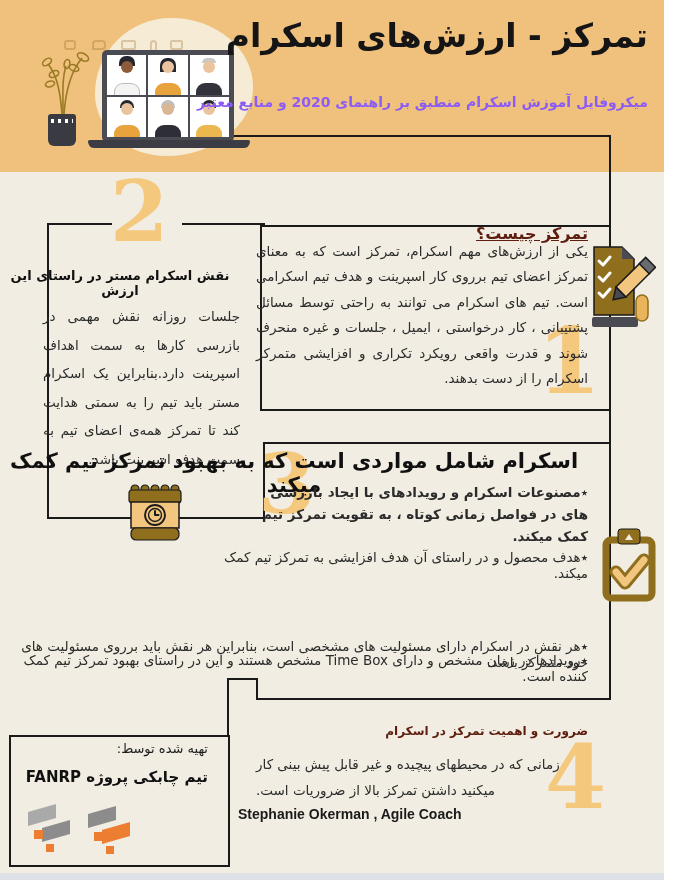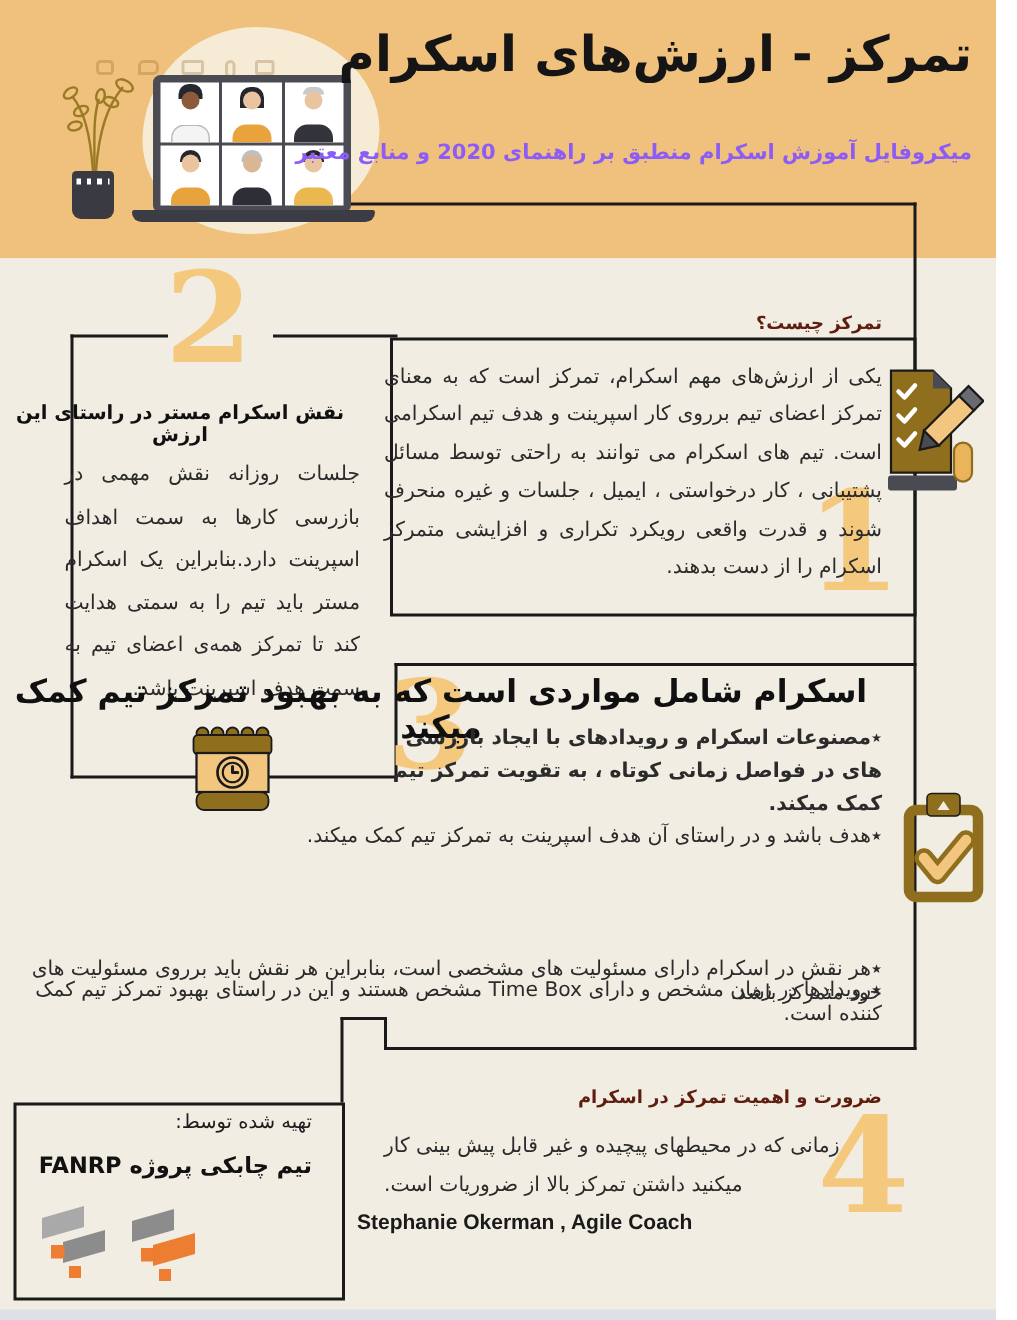--- a/index.html
+++ b/index.html
@@ -43,21 +43,21 @@
   .box{position:absolute;border:2px solid #1a1a1a;background:transparent;z-index:1;}
   .gap-cover{position:absolute;background:#f1ede3;z-index:1;}
   
   .bignum{position:absolute;color:#f4c87d;font-family:"DejaVu Serif",serif;font-weight:bold;line-height:1;z-index:0;}
   
   .rtl{direction:rtl;}
   .sec-title{position:absolute;font-weight:bold;z-index:2;}
   .sec-body{position:absolute;color:#2b2b2b;z-index:2;}
   .maroon{color:#5e1d0e;}
   .black{color:#101010;text-align:center;}
-  .s1-title{right:76px;top:208px;font-size:12px;}
+  .s1-title{right:76px;top:224px;font-size:16px;text-decoration:underline;}
   .s1-body{right:76px;top:239px;width:332px;font-size:13.5px;line-height:25.4px;text-align:justify;text-align-last:right;}
   .s2-title{right:424px;top:268px;font-size:13px;}
   .s2-body{right:424px;top:302px;width:197px;font-size:13.5px;line-height:28.5px;text-align:justify;text-align-last:right;}
   .s3-title{right:76px;top:449px;font-size:21px;}
   .bullet{position:absolute;right:76px;color:#2b2b2b;font-size:13.5px;z-index:2;text-align:right;}
   .b1{top:481px;width:338px;line-height:22px;font-weight:bold;}
   .b2{top:549px;width:400px;}
   .b3{top:618px;width:590px;margin-top:20px;}
   .b4{top:618px;width:450px;}
   .b5{top:652px;width:590px;}
@@ -198,21 +198,21 @@
     <rect x="3" y="9" width="52" height="13" rx="3" fill="#8f6f1d" stroke="#1a1a1a" stroke-width="1.2"></rect>
     <rect x="5" y="21" width="48" height="26" fill="#f2c67f" stroke="#1a1a1a" stroke-width="1.5"></rect>
     <circle cx="29" cy="34" r="10" fill="#f2c67f" stroke="#1a1a1a" stroke-width="1.8"></circle>
     <circle cx="29" cy="34" r="6.5" fill="none" stroke="#1a1a1a" stroke-width="1.4"></circle>
     <path d="M29,34 v-4 M29,34 h3.5" stroke="#1a1a1a" stroke-width="2" stroke-linecap="round"></path>
     <rect x="5" y="47" width="48" height="12" rx="5" fill="#8f6f1d" stroke="#1a1a1a" stroke-width="1.2"></rect>
   </svg>
 
   <div class="sec-title black rtl s3-title">اسکرام شامل مواردی است که به بهبود تمرکز تیم کمک میکند</div>
   <div class="bullet rtl b1">٭مصنوعات اسکرام و رویدادهای با ایجاد بازرسی های در فواصل زمانی کوتاه ، به تقویت تمرکز تیم کمک میکند.</div>
-  <div class="bullet rtl b2">٭هدف باشد و در راستای آن هدف اسپرینت به تمرکز تیم کمک میکند.</div>
+  <div class="bullet rtl b2">٭هدف محصول و در راستای آن هدف افزایشی به تمرکز تیم کمک میکند.</div>
   <div class="bullet rtl b3">٭هر نقش در اسکرام دارای مسئولیت های مشخصی است، بنابراین هر نقش باید برروی مسئولیت های خود متمرکز باشد.</div>
   <div class="bullet rtl b5">٭رویدادها در زمان مشخص و دارای Time Box مشخص هستند و این در راستای بهبود تمرکز تیم کمک کننده است.</div>
 
   <svg class="icon-abs clip-icon" width="62" height="82" viewBox="0 0 62 82">
     <rect x="8" y="14" width="46" height="58" rx="5" fill="none" stroke="#8f6f1d" stroke-width="7"></rect>
     <rect x="20" y="3" width="22" height="15" rx="3" fill="#8f6f1d" stroke="#1a1a1a" stroke-width="1"></rect>
     <path d="M27,14 l4,-6 l4,6 z" fill="#f1ede3"></path>
     <path d="M18,46 l9,11 l19,-23" fill="none" stroke="#8f6f1d" stroke-width="13" stroke-linecap="round" stroke-linejoin="round"></path>
     <path d="M18,46 l9,11 l19,-23" fill="none" stroke="#f2c67f" stroke-width="7" stroke-linecap="round" stroke-linejoin="round"></path>
   </svg>

